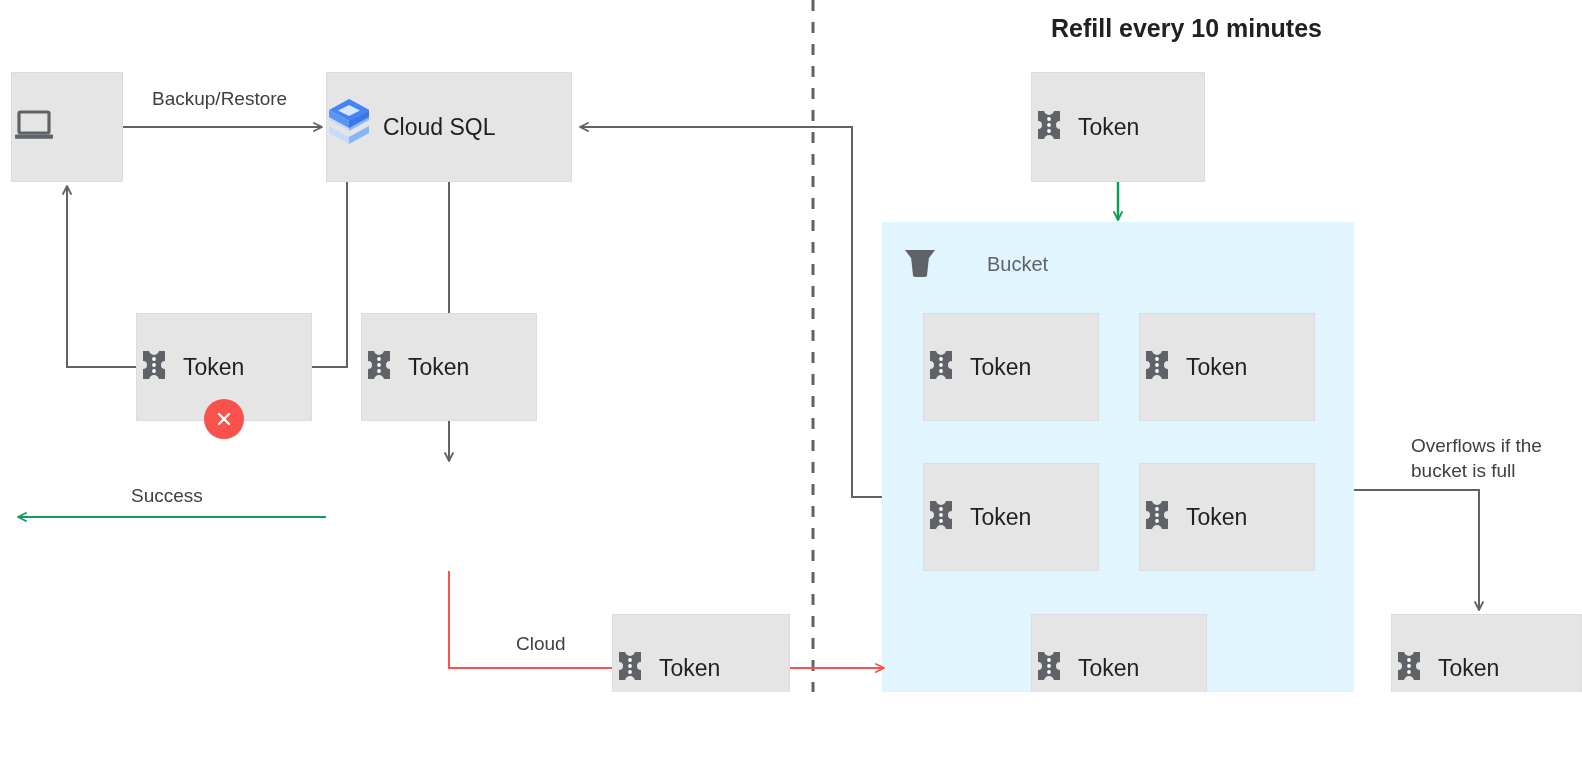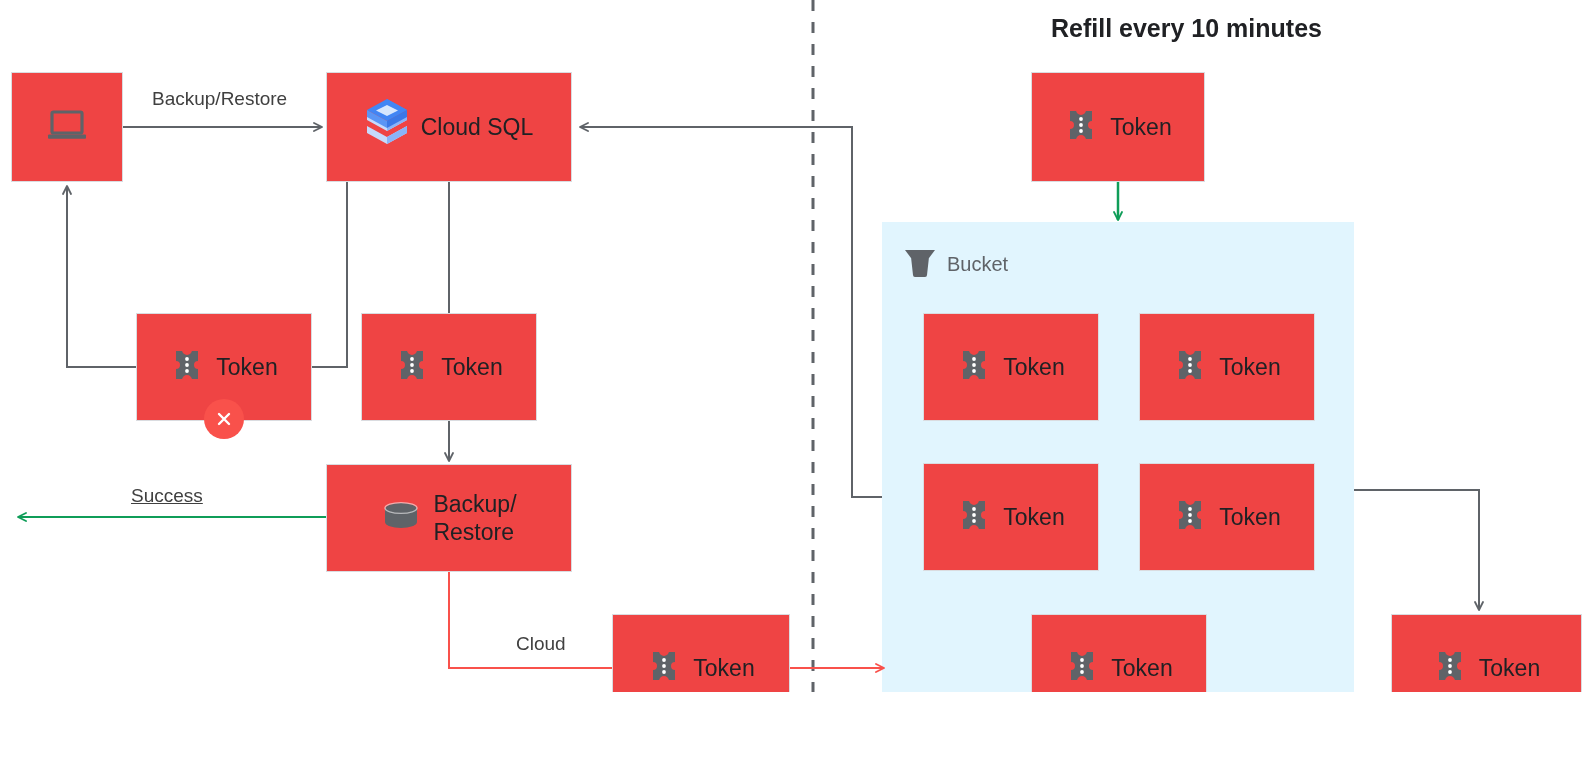--- a/index.html
+++ b/index.html
@@ -17,24 +17,23 @@
     width: 1582px;
     height: 692px;
     background: #ffffff;
     overflow: hidden;
   }
   
   .node {
     position: absolute;
     box-sizing: border-box;
     border: 1px solid #dadce0;
-    background: #ef4444;
+    background: #e5e5e5;
     display: flex;
     align-items: center;
-    justify-content: center;
     z-index: 5;
   }
   .node-inner {
     display: flex;
     align-items: center;
     justify-content: center;
     gap: 12px;
   }
   .node-label {
     font-size: 23px;
@@ -52,20 +51,21 @@
   .bucket-header {
     position: absolute;
     display: flex;
     align-items: center;
     gap: 10px;
     z-index: 4;
   }
   .bucket-header-label {
     font-size: 20px;
     color: #5f6368;
+    margin-left: 40px;
   }
   
   #headline {
     position: absolute;
     font-size: 25px;
     font-weight: bold;
     color: #202124;
     white-space: nowrap;
     z-index: 6;
   }
@@ -140,24 +140,26 @@
 
     <path d="M1118,182 L1118,220" fill="none" stroke="#0f9d58" stroke-width="2.5" marker-end="url(#ah-green)"></path>
 
     <path d="M1354,490 L1479,490 L1479,610" fill="none" stroke="#5f6368" stroke-width="2" marker-end="url(#ah-gray)"></path>
   </svg>
 
   <div id="headline" style="left:1051px; top:14px;">Refill every 10 minutes</div>
 
   <div class="edge-label" style="left:152px; top:87px;">Backup/Restore</div>
 
-  <div class="edge-label" style="left:131px; top:484px;text-decoration:underline;">Success</div>
+  <div class="edge-label" style="left:131px; top:484px;">Success</div>
 
   <div class="edge-label" style="left:516px; top:632px;">Cloud</div>
 
+  <div class="edge-label" style="left:1411px; top:434px; width:165px;">Overflows if the
+bucket is full</div>
 
   <div class="node" style="left:11px; top:72px; width:112px; height:110px;">
     <span class="icon">
       <svg width="44" height="40" viewBox="0 0 44 40">
         <rect x="7" y="7" width="30" height="21" rx="1.5" fill="none" stroke="#5f6368" stroke-width="3.2"></rect>
         <rect x="3" y="29.5" width="38" height="4.2" rx="1" fill="#5f6368"></rect>
       </svg>
     </span>
   </div>
 
@@ -209,33 +211,20 @@
           <path d="M2,3 h11 a4,4 0 0 0 8,0 h11 v6 a4,4 0 0 0 0,10 v6 h-11 a4,4 0 0 0 -8,0 h-11 v-6 a4,4 0 0 0 0,-10 z" fill="#5f6368" transform="rotate(90 17 14)"></path>
           <circle cx="17" cy="8" r="1.9" fill="#ffffff"></circle>
           <circle cx="17" cy="14" r="1.9" fill="#ffffff"></circle>
           <circle cx="17" cy="20" r="1.9" fill="#ffffff"></circle>
         </svg>
       </span>
       <span class="node-label">Token</span>
     </div>
   </div>
 
-  <div class="node" style="left:326px; top:464px; width:246px; height:108px;">
-    <div class="node-inner">
-      <span class="icon">
-        <svg width="40" height="36" viewBox="0 0 40 36">
-          <path d="M4,11 v13 a16,6 0 0 0 32,0 v-13 z" fill="#5f6368"></path>
-          <ellipse cx="20" cy="11" rx="16" ry="6" fill="#5f6368"></ellipse>
-          <ellipse cx="20" cy="10" rx="16" ry="5.4" fill="none" stroke="#ffffff" stroke-width="1.4" opacity="0.55"></ellipse>
-        </svg>
-      </span>
-      <span class="node-label">Backup/
-Restore</span>
-    </div>
-  </div>
 
   <div class="node" style="left:612px; top:614px; width:178px; height:108px;">
     <div class="node-inner">
       <span class="icon">
         <svg width="34" height="28" viewBox="0 0 34 28">
           <path d="M2,3 h11 a4,4 0 0 0 8,0 h11 v6 a4,4 0 0 0 0,10 v6 h-11 a4,4 0 0 0 -8,0 h-11 v-6 a4,4 0 0 0 0,-10 z" fill="#5f6368" transform="rotate(90 17 14)"></path>
           <circle cx="17" cy="8" r="1.9" fill="#ffffff"></circle>
           <circle cx="17" cy="14" r="1.9" fill="#ffffff"></circle>
           <circle cx="17" cy="20" r="1.9" fill="#ffffff"></circle>
         </svg>

